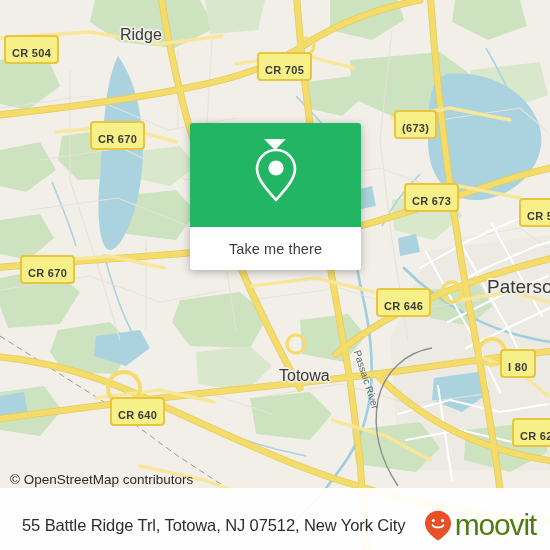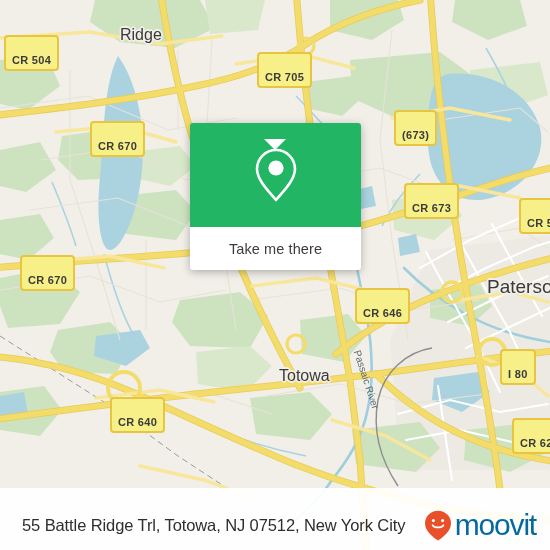--- a/index.html
+++ b/index.html
@@ -24,21 +24,21 @@
 
   .shield {
     position: absolute;
     background: #F7EF87;
     border: 2px solid #E8C53E;
     border-radius: 4px;
     color: #3b3b3b;
     font-size: 11px;
     font-weight: bold;
     letter-spacing: .3px;
-    padding: 18px 6px 3px 6px;
+    padding: 11px 6px 3px 6px;
     white-space: nowrap;
     line-height: 1;
     font-family: "Liberation Sans", sans-serif;
   }
   .placelabel {
     position: absolute;
     color: #3a3a3a;
     white-space: nowrap;
     text-shadow:
        1.6px 0 #F2EFE9, -1.6px 0 #F2EFE9, 0 1.6px #F2EFE9, 0 -1.6px #F2EFE9,
@@ -114,21 +114,21 @@
   }
   #brand {
     margin-left: auto;
     display: flex;
     align-items: center;
     gap: 3px;
   }
   #brand-pin { width: 28px; height: 31px; display: block; }
   #brand-word {
     font-size: 30px;
-    color: #0369a1;
+    color: #4d7c0f;
     letter-spacing: -1.2px;
     font-weight: normal;
     line-height: 1;
   }
 </style>
 </head>
 <body>
 
 <div id="app">
 
@@ -289,21 +289,21 @@
     </svg>
 
     <div class="shield" style="left:4px;  top:35px;">CR 504</div>
     <div class="shield" style="left:257px;top:52px;">CR 705</div>
     <div class="shield" style="left:90px; top:121px;">CR 670</div>
     <div class="shield" style="left:394px;top:110px;">(673)</div>
     <div class="shield" style="left:404px;top:183px;">CR 673</div>
     <div class="shield" style="left:519px;top:198px;">CR 50</div>
     <div class="shield" style="left:148px;top:219px;margin-left:47px;">(681)</div>
     <div class="shield" style="left:20px; top:255px;">CR 670</div>
-    <div class="shield" style="left:355px;top:288px;text-align:right;">CR 646</div>
+    <div class="shield" style="left:376px;top:288px;text-align:right;">CR 646</div>
     <div class="shield" style="left:500px;top:349px;">I 80</div>
     <div class="shield" style="left:110px;top:397px;">CR 640</div>
     <div class="shield" style="left:512px;top:418px;">CR 621</div>
 
     <div class="placelabel town" style="left:120px;top:26px;">Ridge</div>
     <div class="placelabel city" style="left:487px;top:276px;">Paterson</div>
     <div class="placelabel town" style="left:279px;top:367px;">Totowa</div>
 
     <div class="riverlabel" style="left:357px;top:345px;transform:rotate(72deg);">Passaic River</div>
   </div>
@@ -314,20 +314,21 @@
         <path d="M23 3 C12.5 3 4 11.5 4 22 C4 33 16 44.5 23 53 C30 44.5 42 33 42 22 C42 11.5 33.5 3 23 3 Z" fill="none" stroke="#FFFFFF" stroke-width="2.6" stroke-linejoin="round"></path>
         <circle cx="23" cy="21" r="7.6" fill="#FFFFFF"></circle>
       </svg>
     </div>
     <div id="popup-body">
       <span id="popup-cta">Take me there</span>
     </div>
   </div>
   <div id="popup-tail"></div>
 
+  <div id="osm-attrib">© OpenStreetMap contributors</div>
 
   <div id="footer">
     <span id="footer-address">55 Battle Ridge Trl, Totowa, NJ 07512, New York City</span>
     <span id="brand">
       <svg id="brand-pin" viewBox="0 0 28 31">
         <path d="M14 0.8 C6.7 0.8 1 6.4 1 13.4 C1 21 9.4 27.4 14 30.4 C18.6 27.4 27 21 27 13.4 C27 6.4 21.3 0.8 14 0.8 Z" fill="#E8502A"></path>
         <circle cx="9.4" cy="10.6" r="1.55" fill="#FFFFFF"></circle>
         <circle cx="18.6" cy="10.6" r="1.55" fill="#FFFFFF"></circle>
         <path d="M8.6 15.2 C10.4 18.2 17.6 18.2 19.4 15.2" fill="none" stroke="#FFFFFF" stroke-width="1.7" stroke-linecap="round"></path>
       </svg>

